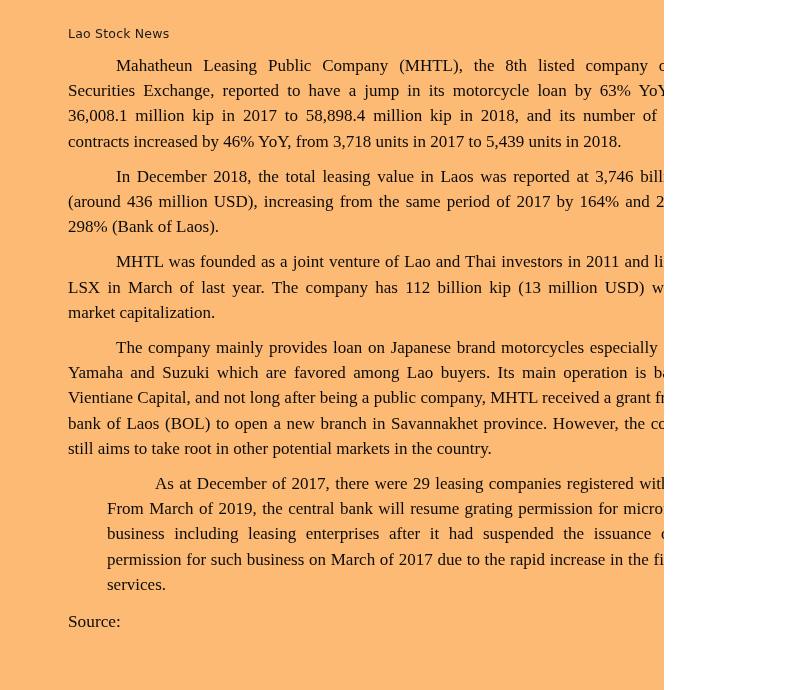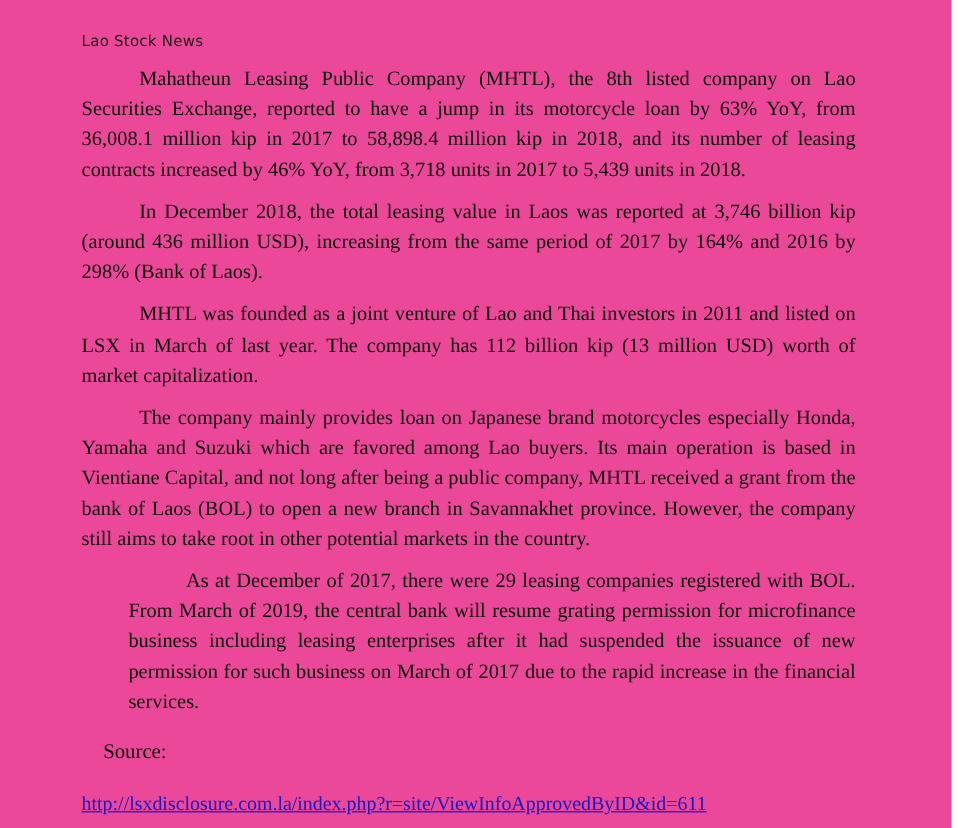--- a/index.html
+++ b/index.html
@@ -4,23 +4,23 @@
 <title>Lao Stock News Article</title>
 <style>
   html, body {
     margin: 0;
     padding: 0;
     background: #ffffff;
   }
 
   .page {
     position: relative;
-    width: 793px;
+    width: 664px;
     height: 690px;
-    background: #ec4899;
+    background: #fdba74;
     overflow: hidden;
     box-sizing: border-box;
   }
 
   .content {
     position: absolute;
     left: 68px;
     top: 26px;
     width: 645px;
   }
@@ -63,21 +63,21 @@
 
   .source-block {
     margin-top: 13px;
   }
 
   .source-label {
     font-family: "Liberation Serif", "DejaVu Serif", serif;
     font-size: 17.3px;
     color: #0a0a0a;
     line-height: 24px;
-    margin: 18px;
+    margin: 0;
     text-indent: 0;
   }
 
   .source-link {
     font-family: "Liberation Serif", "DejaVu Serif", serif;
     font-size: 16.6px;
     color: #1616c8;
     text-decoration: underline;
     line-height: 24px;
     display: inline-block;
@@ -100,17 +100,16 @@
     <p class="body-text">In December 2018, the total leasing value in Laos was reported at 3,746 billion kip (around 436 million USD), increasing from the same period of 2017 by 164% and 2016 by 298% (Bank of Laos).</p>
 
     <p class="body-text">MHTL was founded as a joint venture of Lao and Thai investors in 2011 and listed on LSX in March of last year. The company has 112 billion kip (13 million USD) worth of market capitalization.</p>
 
     <p class="body-text">The company mainly provides loan on Japanese brand motorcycles especially Honda, Yamaha and Suzuki which are favored among Lao buyers. Its main operation is based in Vientiane Capital, and not long after being a public company, MHTL received a grant from the bank of Laos (BOL) to open a new branch in Savannakhet province. However, the company still aims to take root in other potential markets in the country.</p>
 
     <p class="body-text">As at December of 2017, there were 29 leasing companies registered with BOL. From March of 2019, the central bank will resume grating permission for microfinance business including leasing enterprises after it had suspended the issuance of new permission for such business on March of 2017 due to the rapid increase in the financial services.</p>
 
     <div class="source-block">
       <p class="source-label">Source:</p>
-      <a class="source-link" href="#">http://lsxdisclosure.com.la/index.php?r=site/ViewInfoApprovedByID&amp;id=611</a>
     </div>
 
   </div>
 </div>
 
 </body></html>

